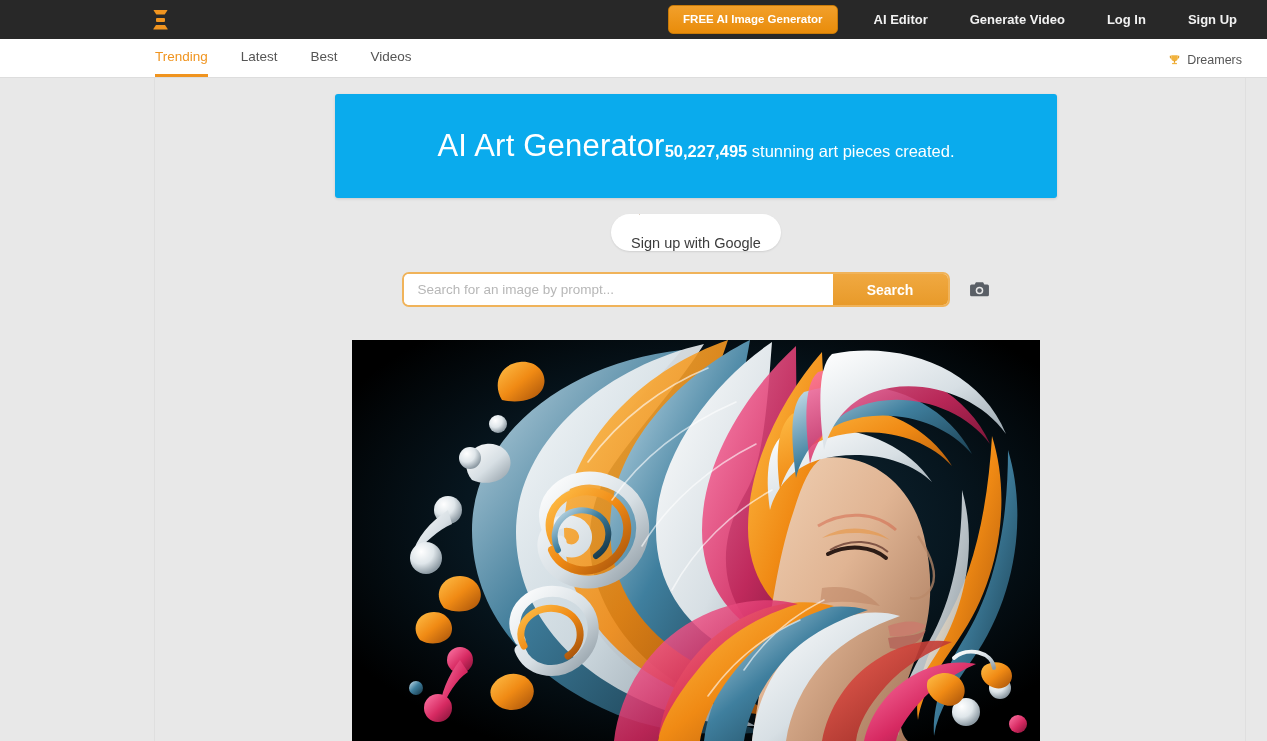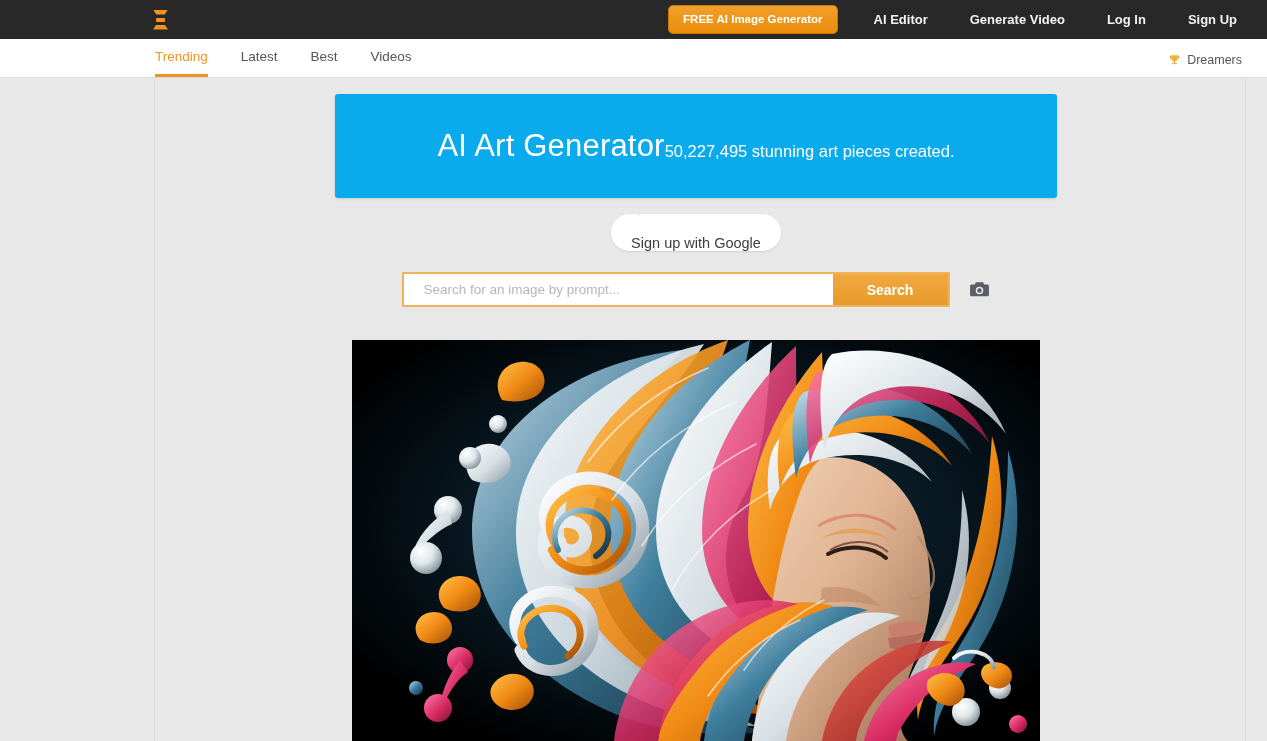--- a/index.html
+++ b/index.html
@@ -105,21 +105,21 @@
     align-items: center; justify-content: center;
     box-shadow: 0 1px 3px rgba(0,0,0,.12);
   }
   .hero-title {
     color: #fff; font-size: 31px; font-weight: normal;
     letter-spacing: .2px; line-height: 1.1;
   }
   .hero-sub {
     color: #fff; font-size: 16.5px; margin-top: 11px;
   }
-  .hero-sub b { font-weight: normal; }
+  .hero-sub b { font-weight: bold; }
 
   
   .signup-row {
     position: absolute; left: 180px; top: 136px;
     width: 722px;
     display: flex; justify-content: center; align-items: center; gap: 16px;
   }
   .signup-btn {
     display: flex; gap: 20px;
     height: 37px; padding: 0 20px;
@@ -136,24 +136,23 @@
   
   .search-row {
     position: absolute; left: 180px; top: 194px;
     width: 722px;
     display: flex; justify-content: center; align-items: center;
   }
   .search-shell {
     display: flex; align-items: stretch;
     width: 548px; height: 35px;
     border: 2px solid #f0b35a;
-    border-radius: 1px;
+    border-radius: 7px;
     background: #fff;
     overflow: hidden;
-    padding-left: 6px;
   }
   .search-input {
     flex: 1; border: 0; outline: 0;
     font-size: 13.5px; color: #555;
     padding: 0 14px; font-family: "Liberation Sans", sans-serif;
     background: #fff;
   }
   .search-input::placeholder { color: #b7b7b7; }
   .search-btn {
     width: 115px; border: 0; cursor: pointer;

